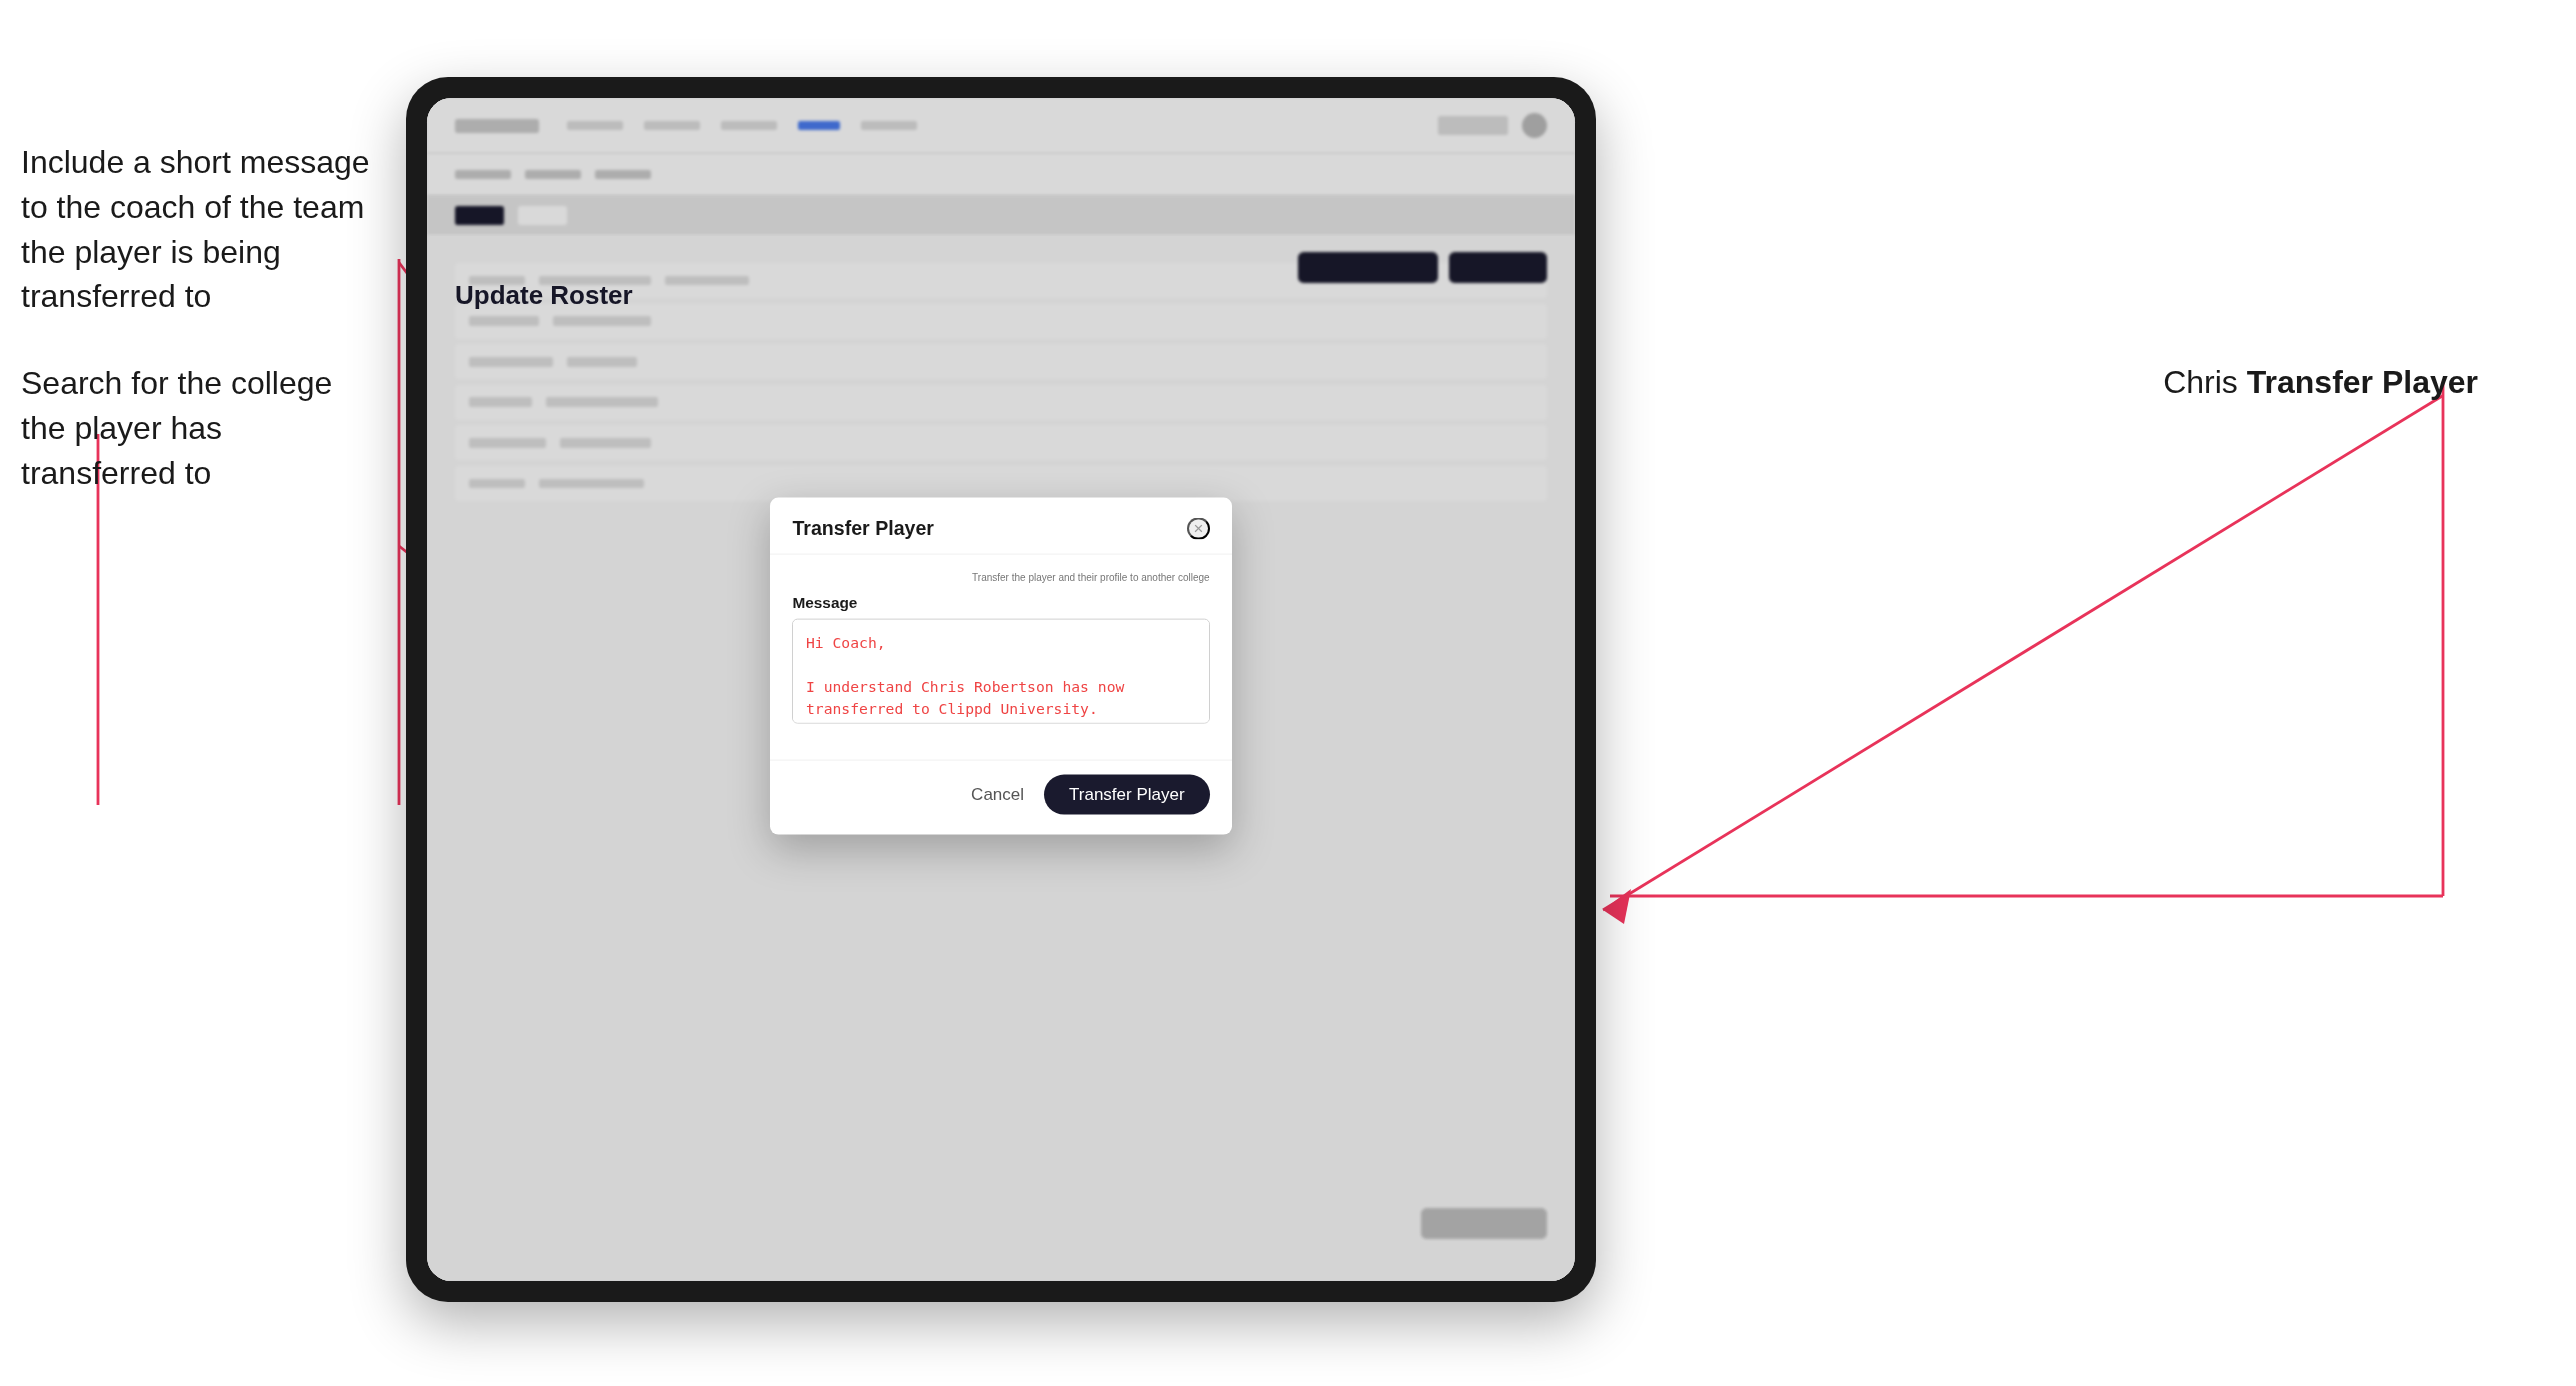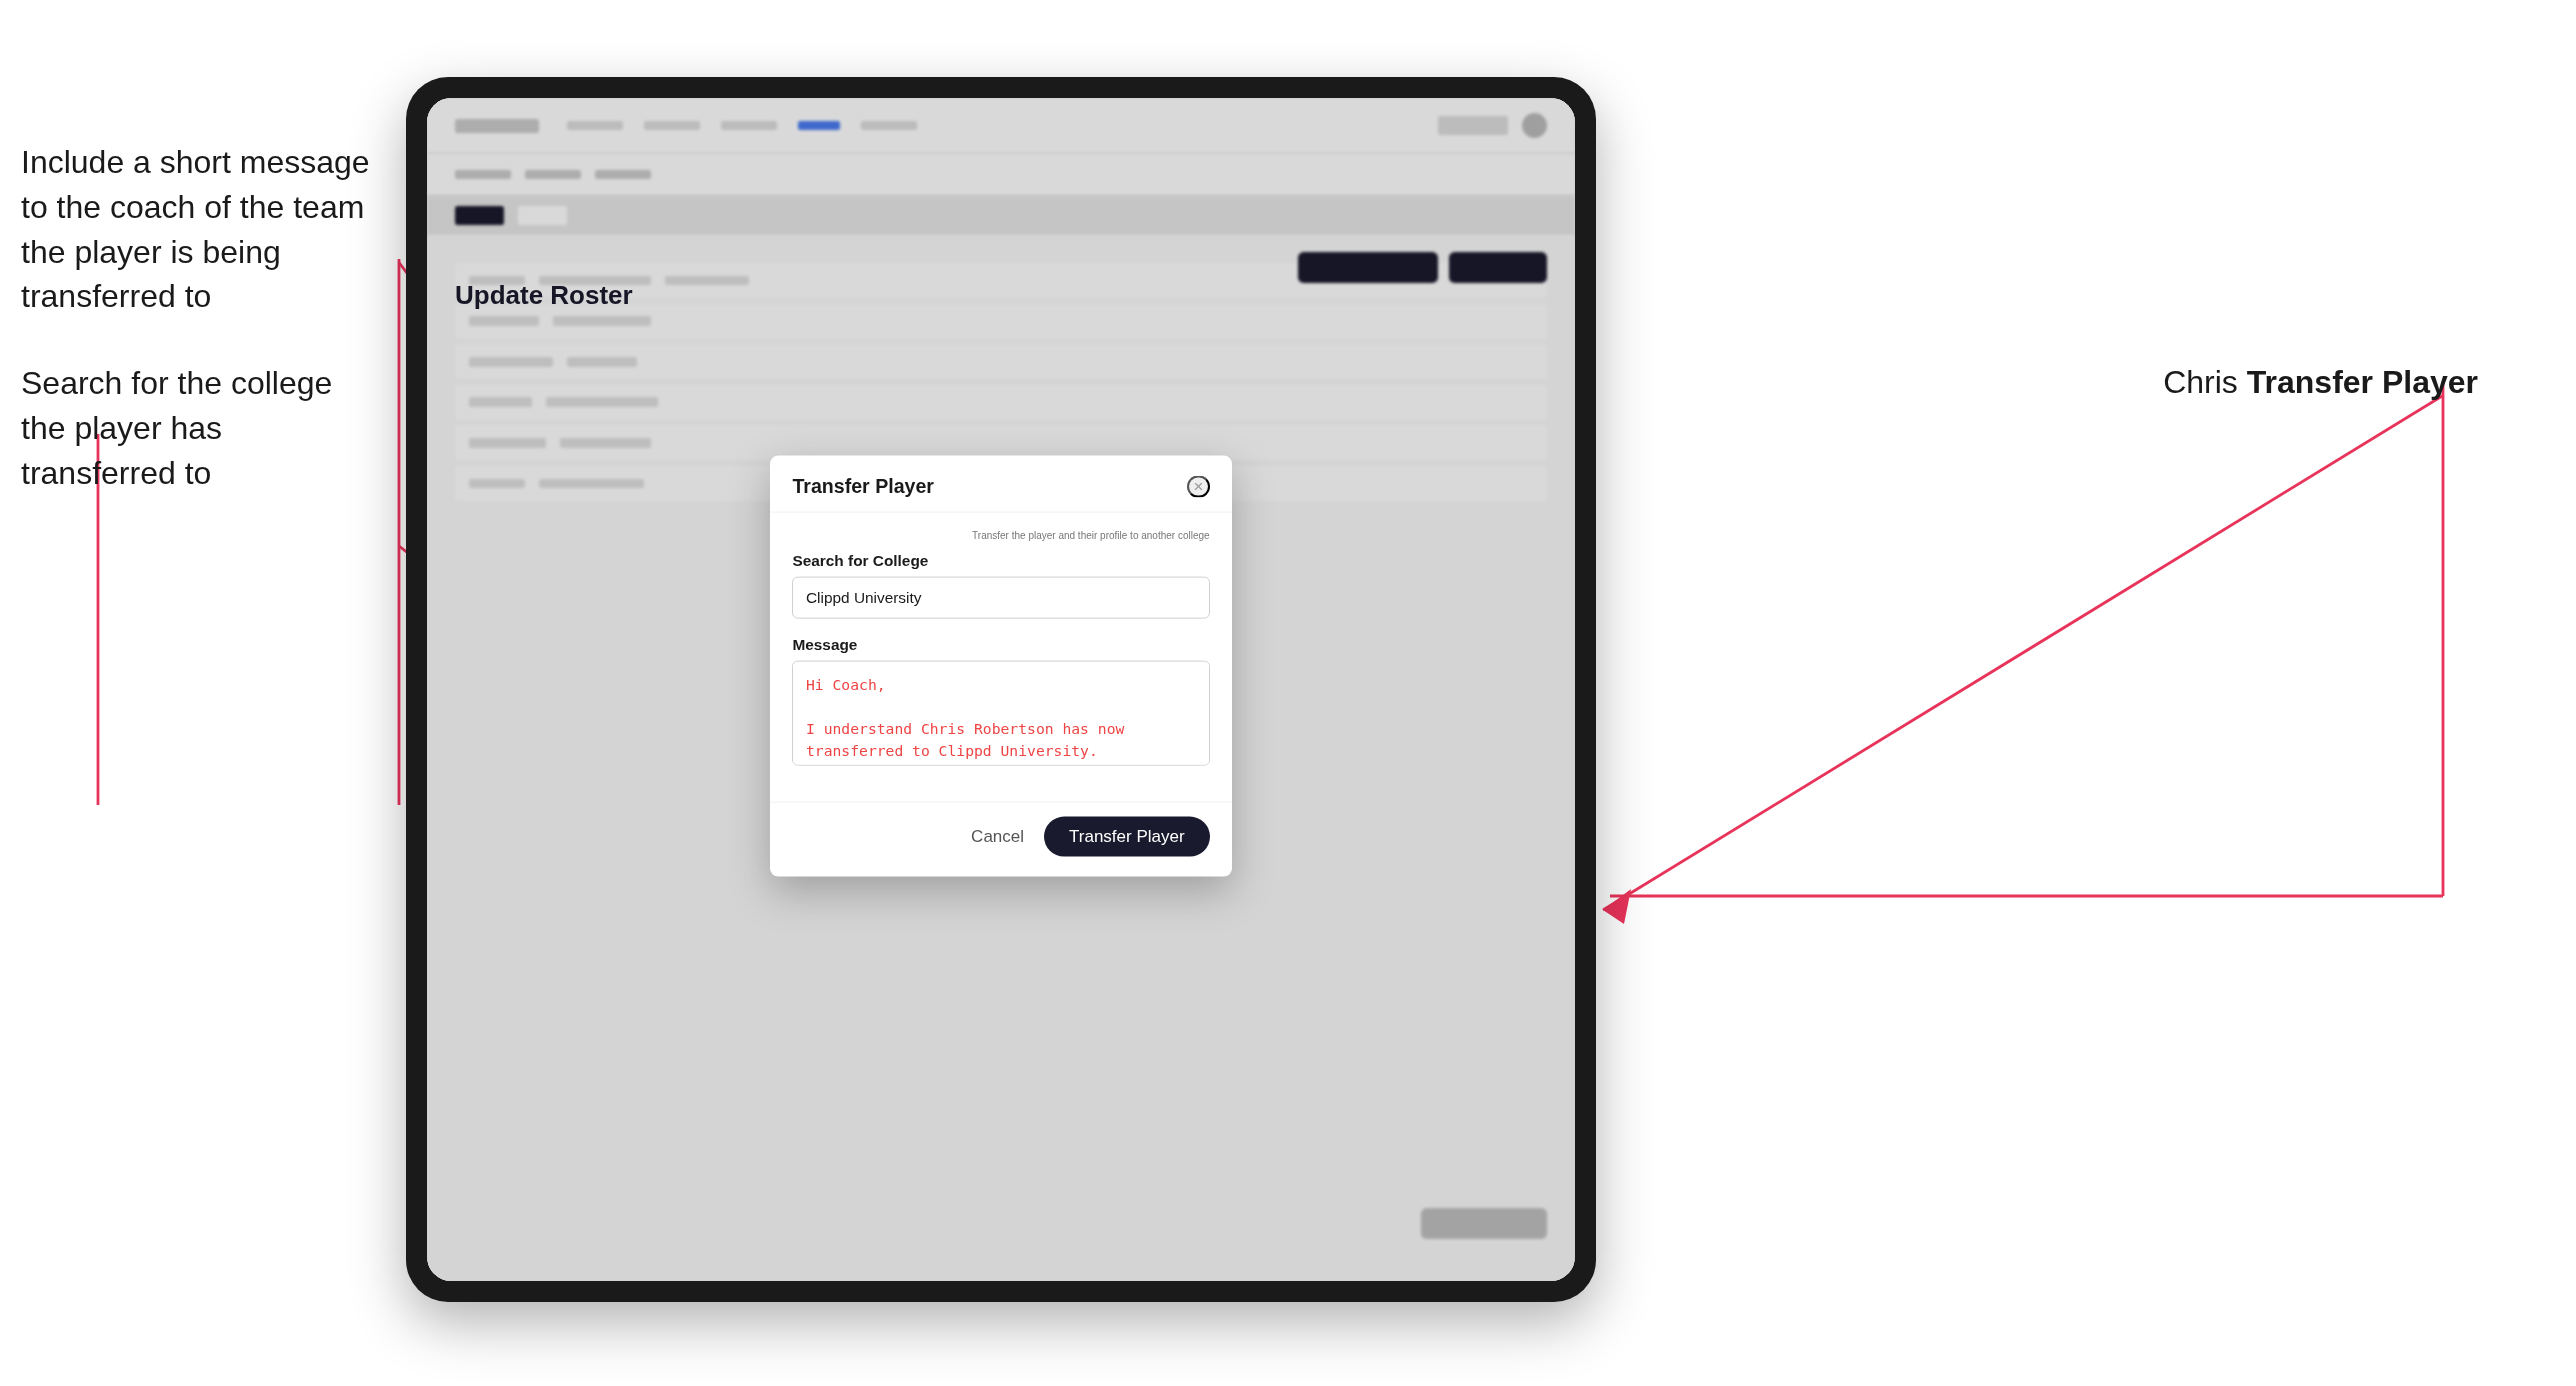--- a/index.html
+++ b/index.html
@@ -477,24 +477,20 @@
     </div>
 
     <div class="modal">
       <div class="modal-header">
         <span class="modal-title">Transfer Player</span>
         <button class="modal-close">×</button>
       </div>
       <div class="modal-body">
         <p class="modal-subtitle">Transfer the player and their profile to another college</p>
         <div class="form-group">
-          <label class="form-label">Search for College</label>
-          <input class="form-input" type="text" value="Clippd University" style="">
-        </div>
-        <div class="form-group">
           <label class="form-label">Message</label>
           <textarea class="form-textarea" style="">Hi Coach,
 
 I understand Chris Robertson has now transferred to Clippd University.
 Please accept this transfer request when you can.</textarea>
         </div>
       </div>
       <div class="modal-footer">
         <button class="btn-cancel">Cancel</button>
         <button class="btn-transfer">Transfer Player</button>

